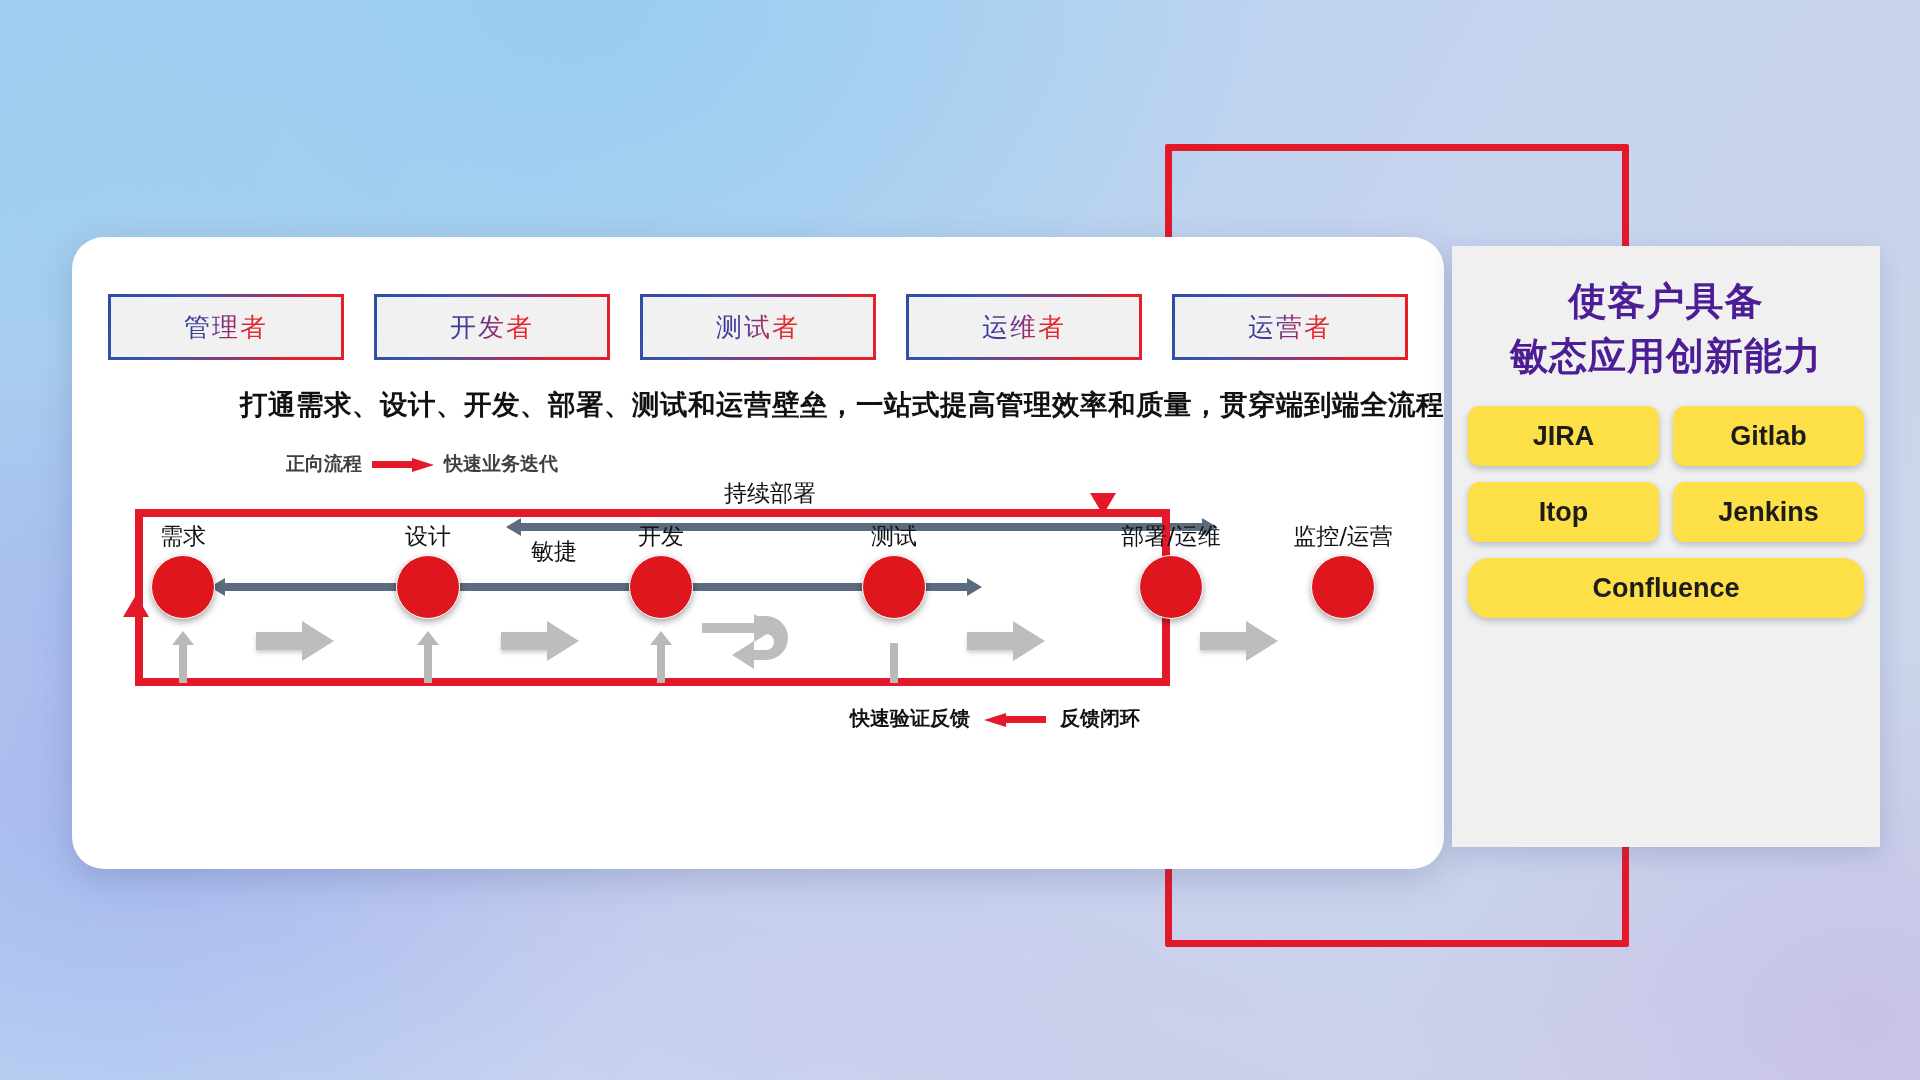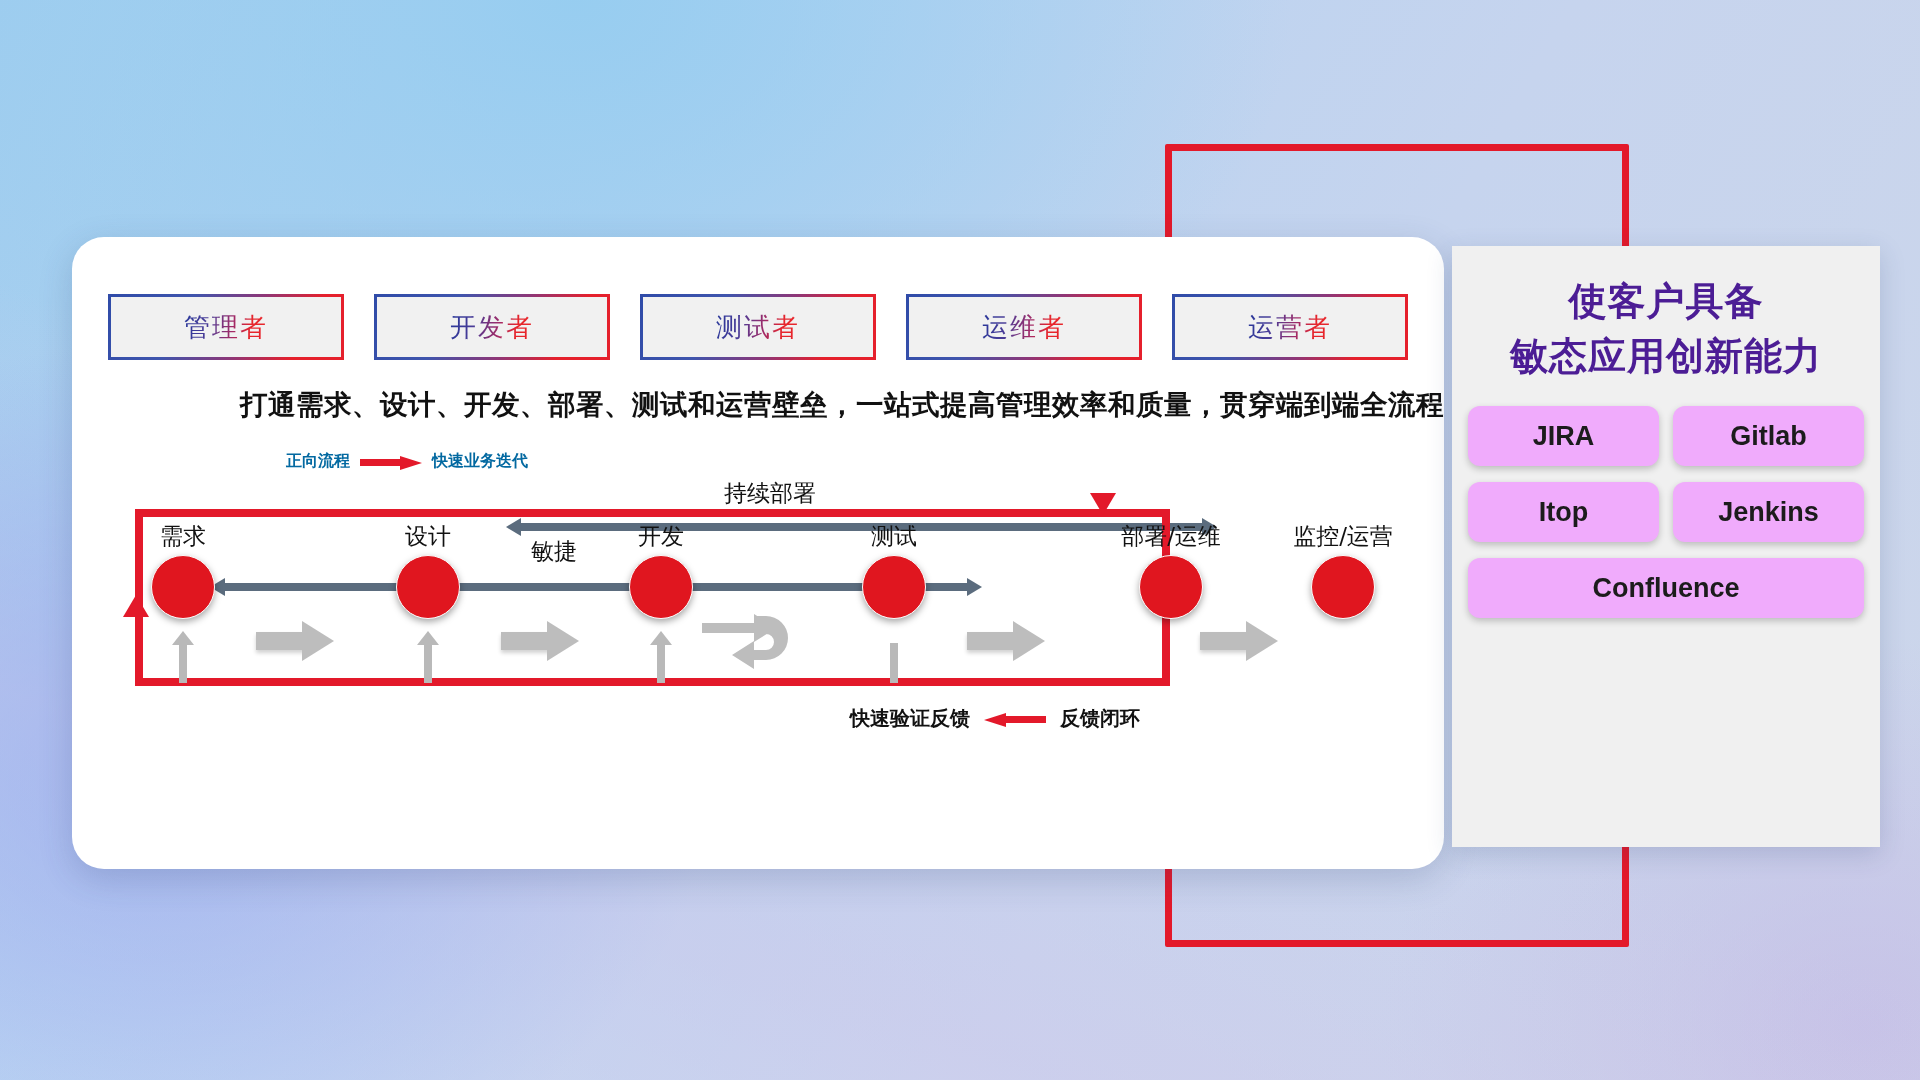--- a/index.html
+++ b/index.html
@@ -43,21 +43,21 @@
     -webkit-text-fill-color:transparent;
   }
 
   
   #headline{position:absolute;left:0;top:150px;width:100%;text-align:right;
             font-size:27.5px;font-weight:bold;color:#111;letter-spacing:.5px;
             font-family:Liberation Sans, sans-serif;}
 
   
   #legend-fwd{position:absolute;left:214px;top:214px;display:flex;align-items:center;gap:10px;
-              font-size:16px;font-weight:bold;color:#0369a1;font-family:"DejaVu Sans",sans-serif;text-align:right;}
+              font-size:19px;font-weight:bold;color:#404040;font-family:"DejaVu Sans",sans-serif;text-align:right;}
   #legend-fb{position:absolute;left:778px;top:468px;display:flex;align-items:center;gap:14px;
              font-size:20px;font-weight:bold;color:#111;font-family:"DejaVu Sans",sans-serif;}
 
   .redarrow{position:relative;width:62px;height:12px;}
   .redarrow i{position:absolute;top:3px;left:0;width:44px;height:7px;background:#e3192a;}
   .redarrow b{position:absolute;top:0;left:40px;width:0;height:0;
               border-top:7px solid transparent;border-bottom:7px solid transparent;border-left:22px solid #e3192a;}
   .redarrow.left i{left:18px;}
   .redarrow.left b{left:0;border-left:none;border-right:22px solid #e3192a;}
 
@@ -99,24 +99,24 @@
   #loop-icon{position:absolute;left:572px;top:92px;width:96px;height:62px;}
 
   
   #panel{position:absolute;left:1452px;top:246px;width:428px;height:601px;
          background:#f0f0f0;box-shadow:0 7px 24px rgba(40,60,110,.18);}
   #panel-title{padding-top:28px;text-align:center;color:#4c1d95;font-weight:bold;
                font-family:Liberation Sans, sans-serif;}
   #panel-title .l1{font-size:38px;line-height:1.45;letter-spacing:1px;}
   #panel-title .l2{font-size:38px;line-height:1.45;letter-spacing:1px;}
   #tools{margin:22px 16px 0 16px;display:flex;flex-wrap:wrap;gap:16px 14px;}
-  .tool{background:#f0abfc;border-radius:12px;height:60px;display:flex;align-items:center;
+  .tool{background:#fde047;border-radius:12px;height:60px;display:flex;align-items:center;
         justify-content:center;font-size:27px;font-weight:bold;color:#1c1c1c;
         box-shadow:0 3px 7px rgba(0,0,0,.22);flex:0 0 calc(50% - 7px);}
-  .tool.wide{flex:0 0 100%;}
+  .tool.wide{flex:0 0 100%;border-radius:21px;}
 </style>
 </head>
 <body>
 
 <div id="bg"></div>
 
 <div id="red-loop"></div>
 
 <div id="card">
 

